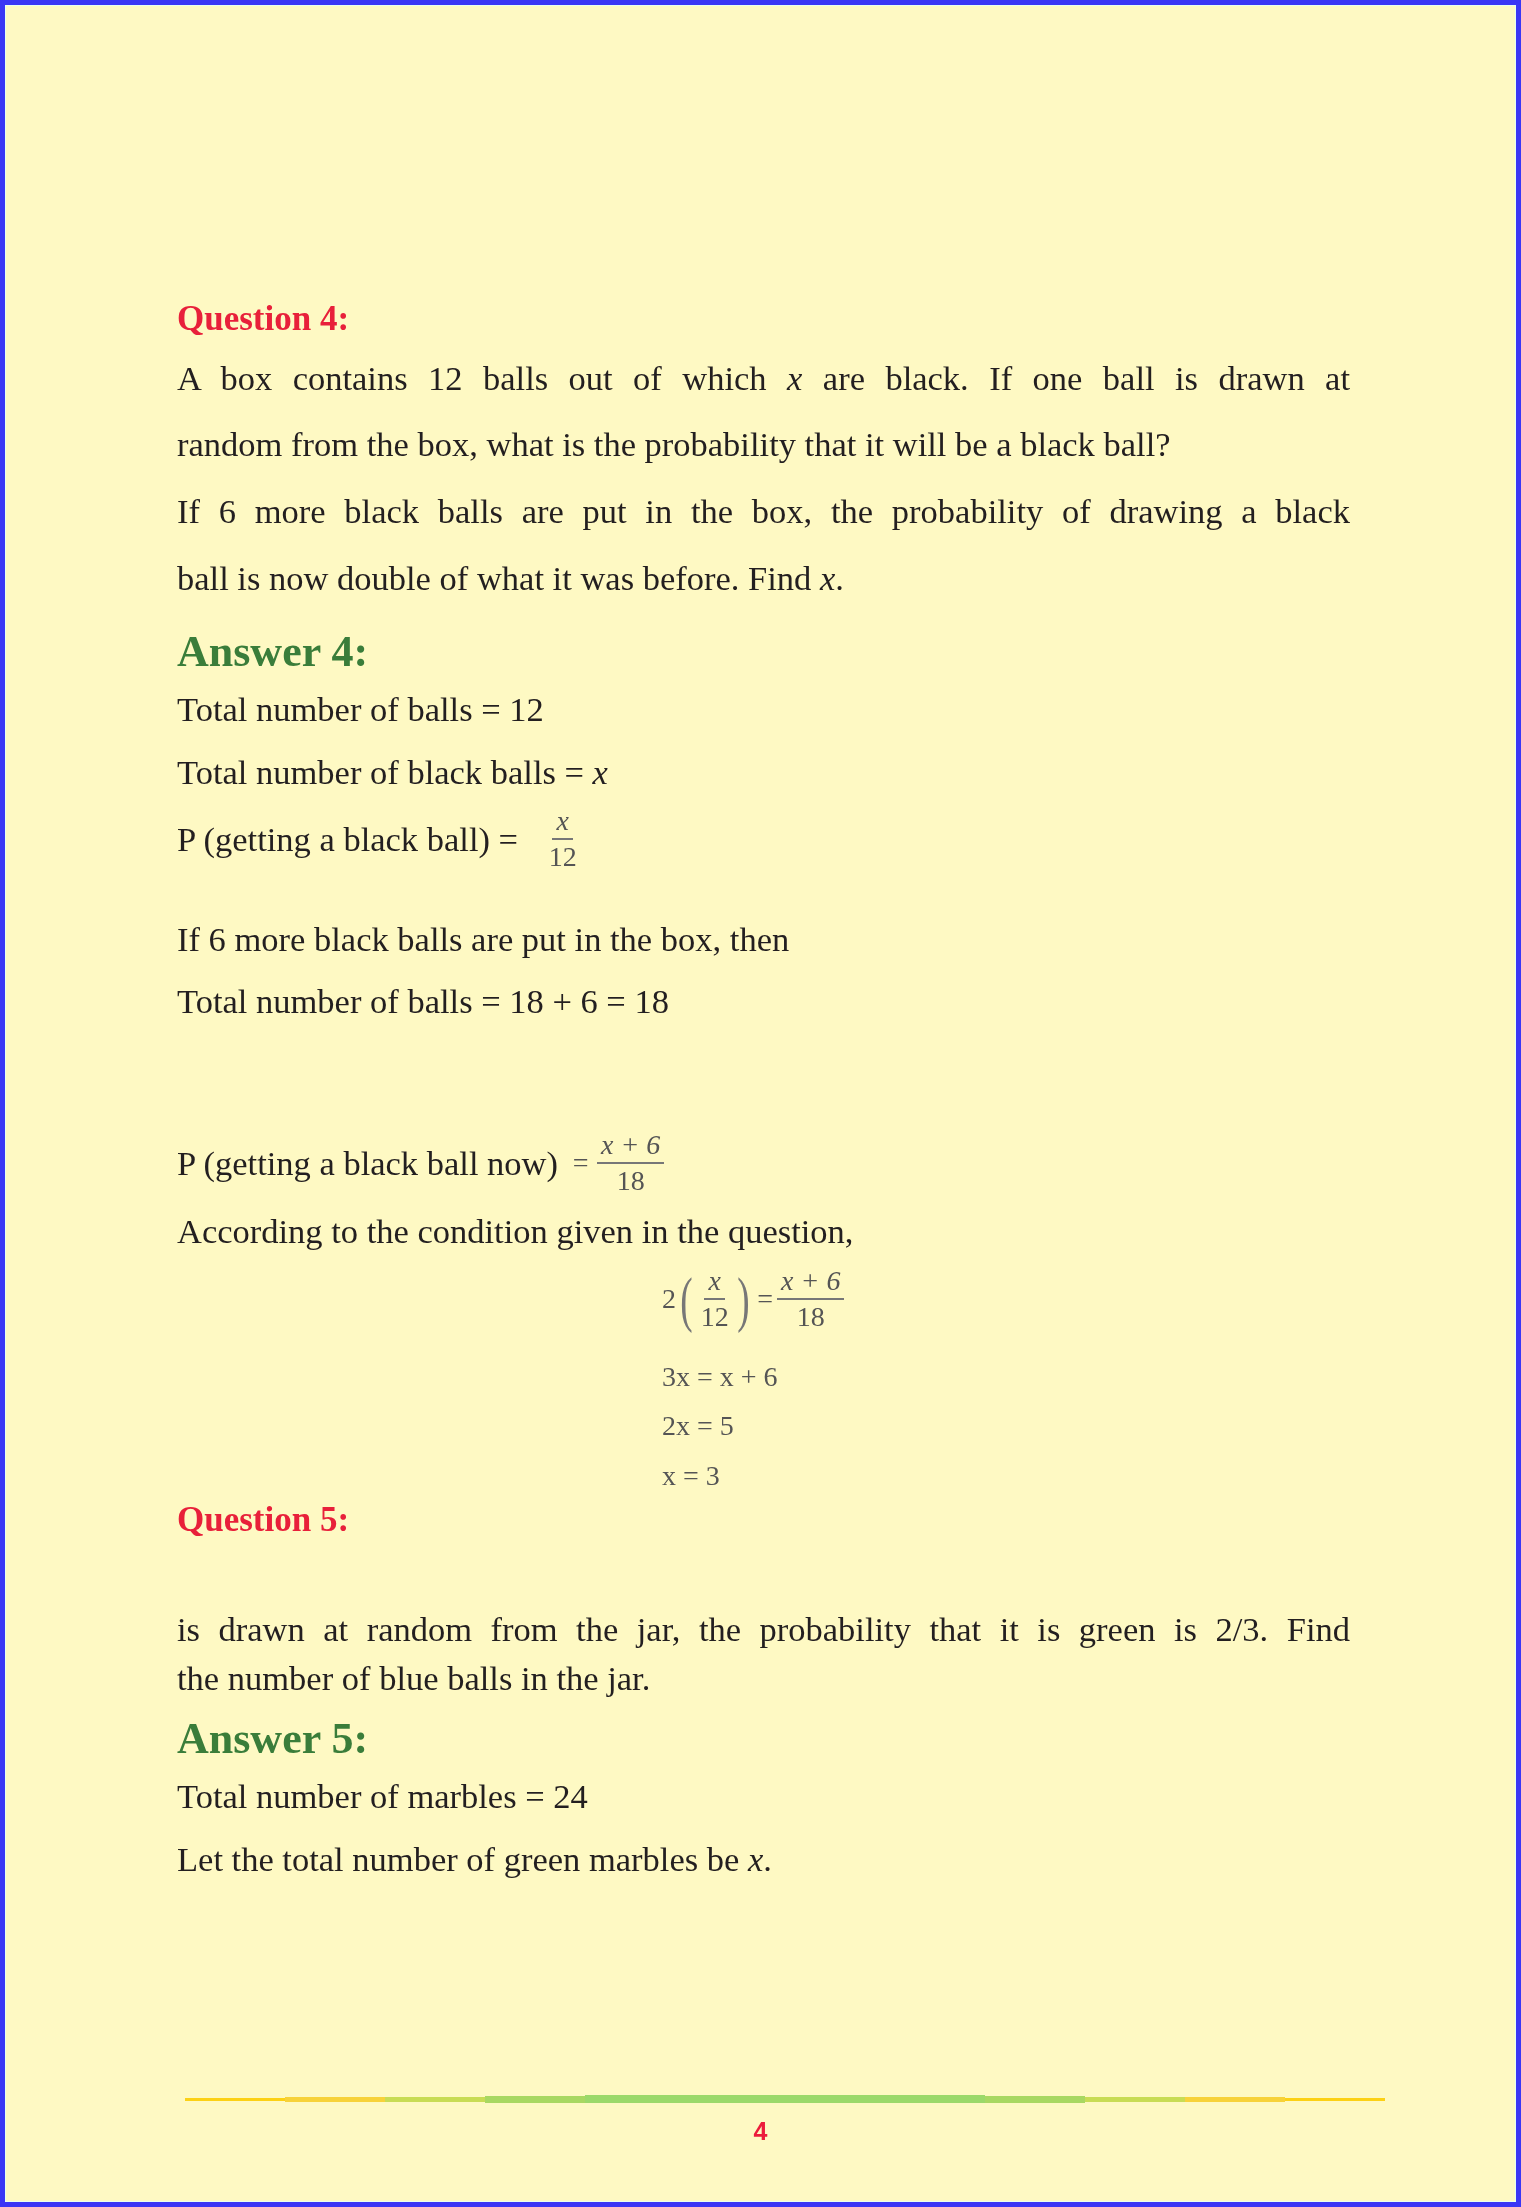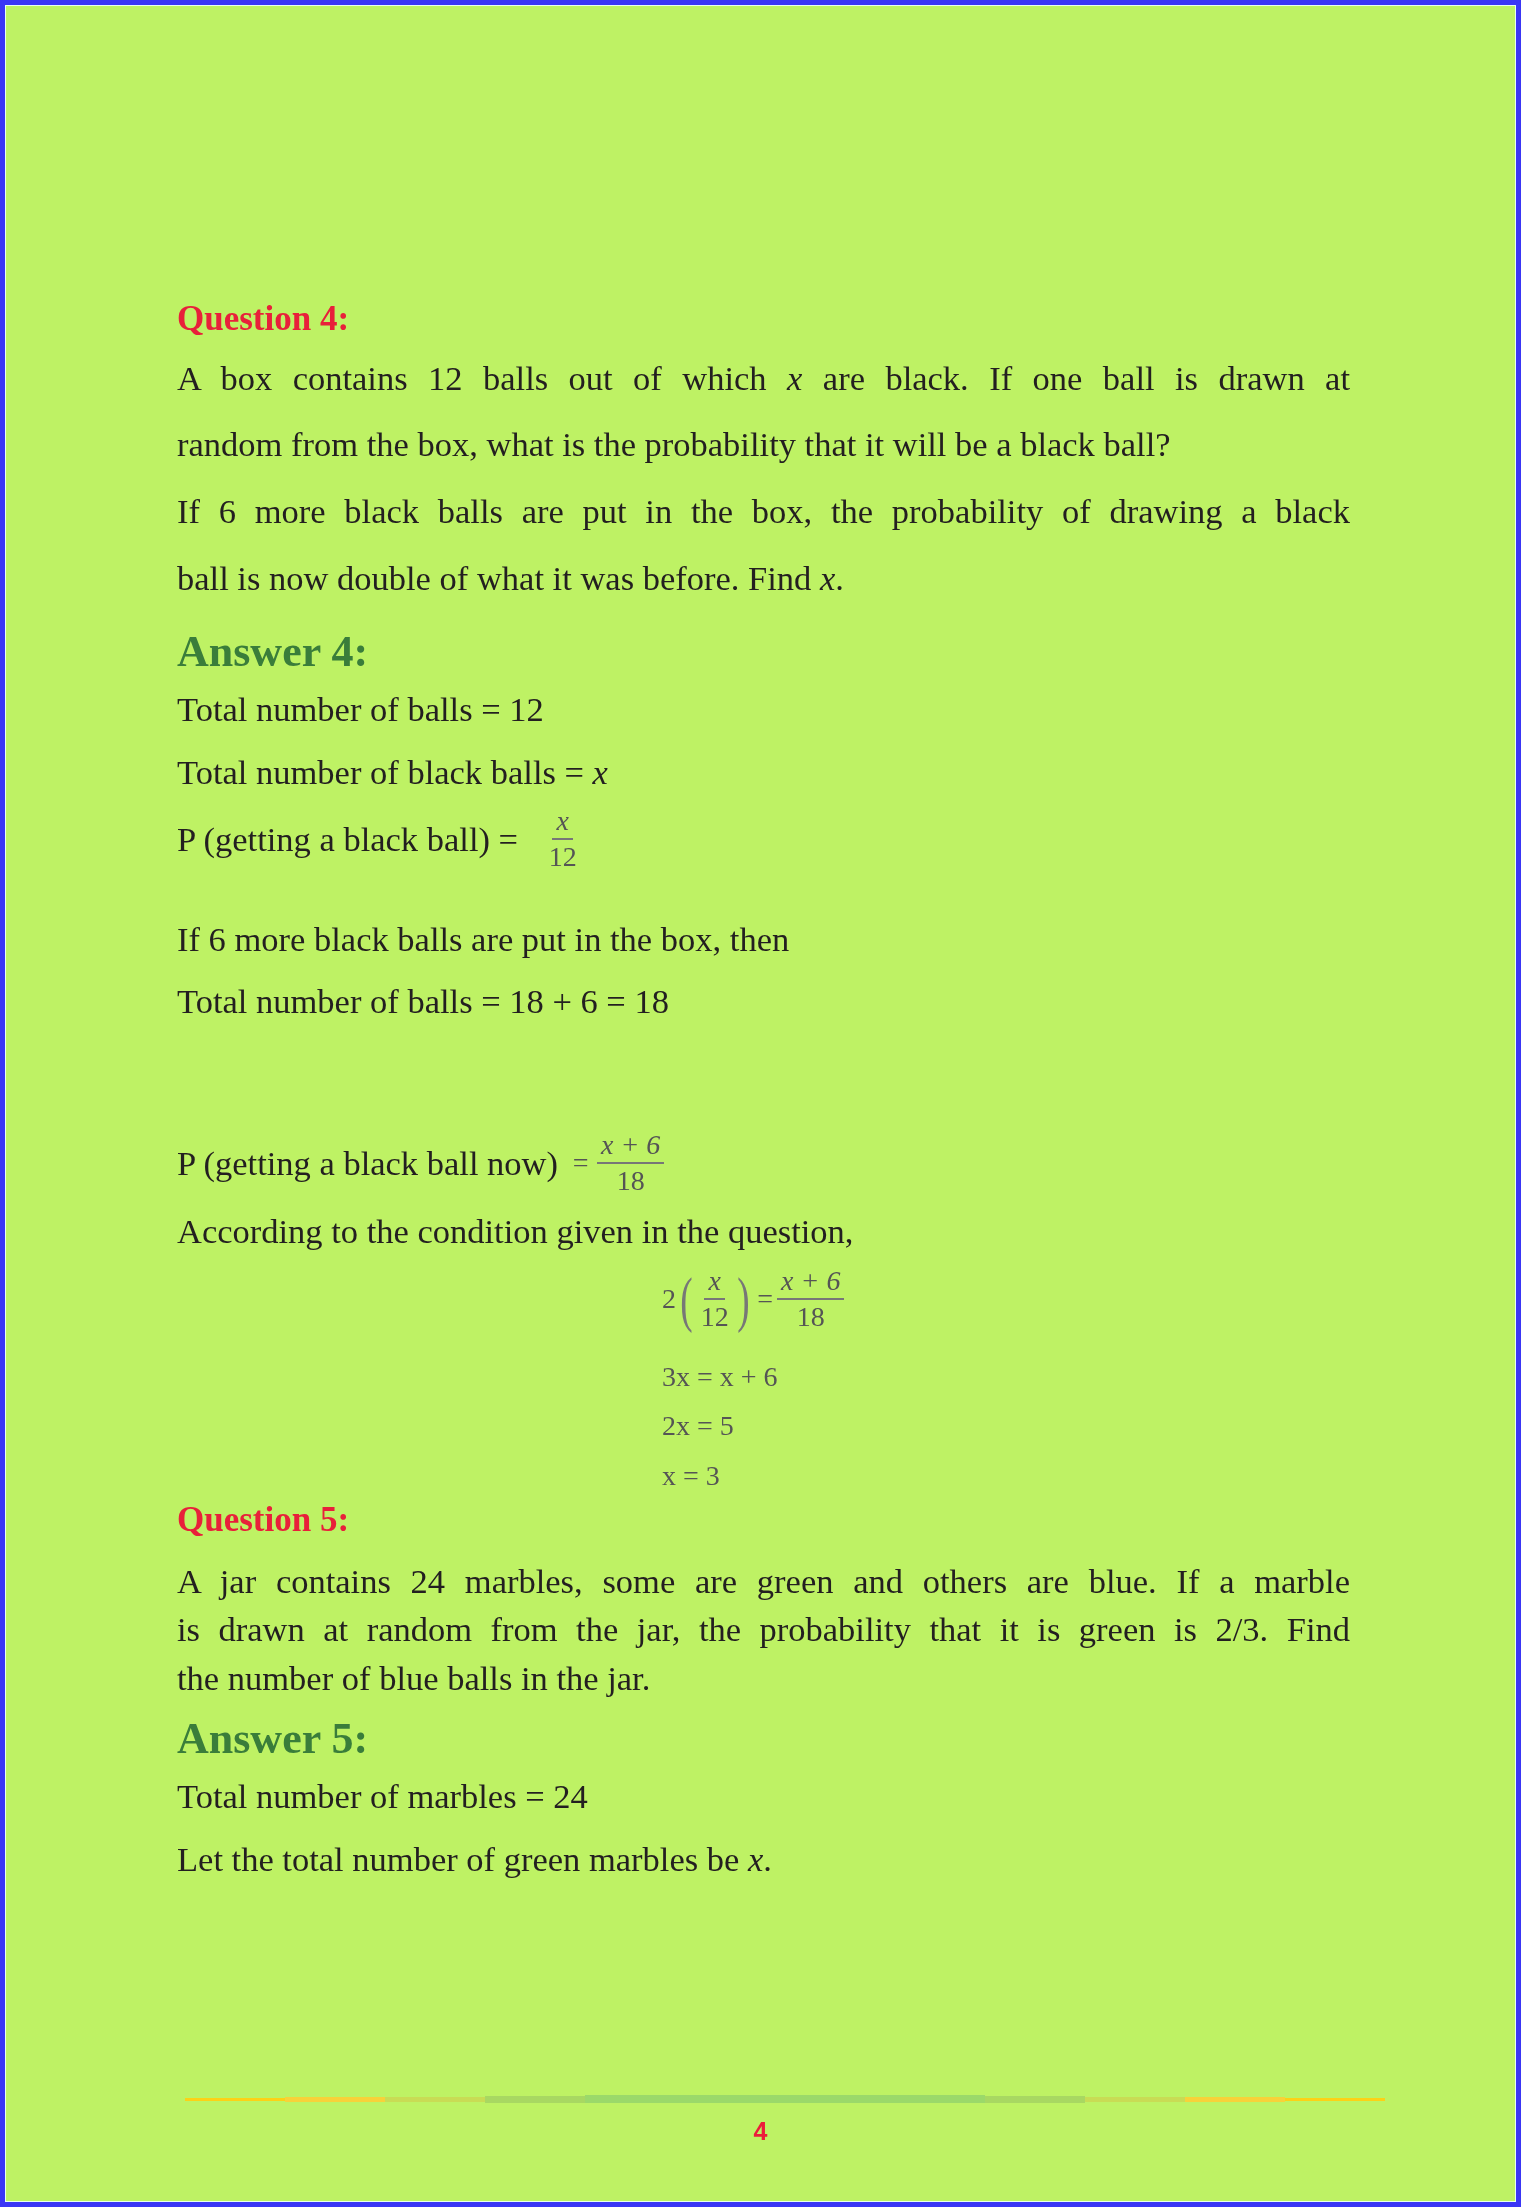--- a/index.html
+++ b/index.html
@@ -14,21 +14,21 @@
       font-family: "Liberation Serif", "DejaVu Serif", serif;
       color: #231f20;
       overflow: hidden;
     }
     .page {
       position: absolute;
       left: 5px;
       top: 5px;
       width: 1511px;
       height: 2197px;
-      background: #bef264;
+      background: #fef9c3;
       box-shadow: inset 0 0 0 1px #e8fff0;
     }
     .ln {
       position: absolute;
       left: 172px;
       white-space: nowrap;
       font-size: 34.5px;
       line-height: 1;
     }
     .justify {
@@ -158,21 +158,20 @@
     </span><span class="paren">)</span><span style="vertical-align:middle; margin:0 4px;">=</span><span class="frac">
       <span class="num"><i>x + 6</i></span>
       <span class="den">18</span>
     </span>
   </div>
   <div class="eqblock math" style="top:1356px;">3x = x + 6</div>
   <div class="eqblock math" style="top:1405px;">2x = 5</div>
   <div class="eqblock math" style="top:1455px;">x = 3</div>
 
   <div class="ln q-head" style="top:1497px;">Question 5:</div>
-  <div class="ln justify" style="top:1559px;">A jar contains 24 marbles, some are green and others are blue. If a marble</div>
   <div class="ln justify" style="top:1607px;">is drawn at random from the jar, the probability that it is green is 2/3. Find</div>
   <div class="ln" style="top:1656px;">the number of blue balls in the jar.</div>
 
   <div class="ln a-head" style="top:1712px;">Answer 5:</div>
   <div class="ln" style="top:1774px;">Total number of marbles = 24</div>
   <div class="ln" style="top:1837px;">
     <span>Let the total number of green marbles be </span><i>x</i><span>.</span>
   </div>
 
   <div class="footer-rule">

